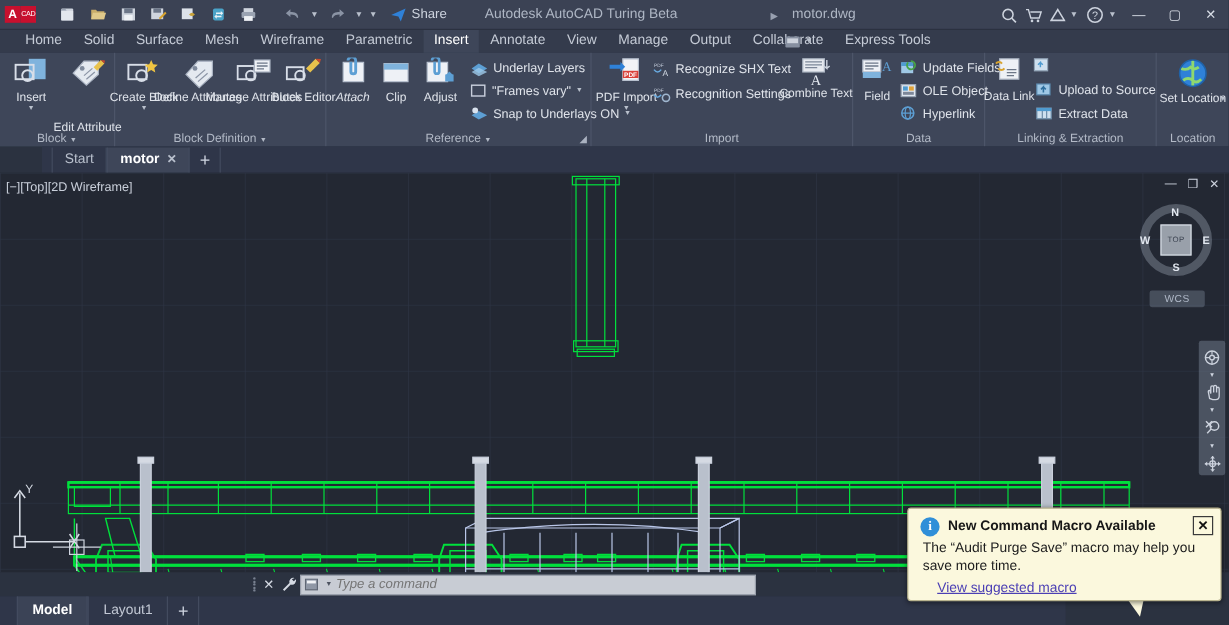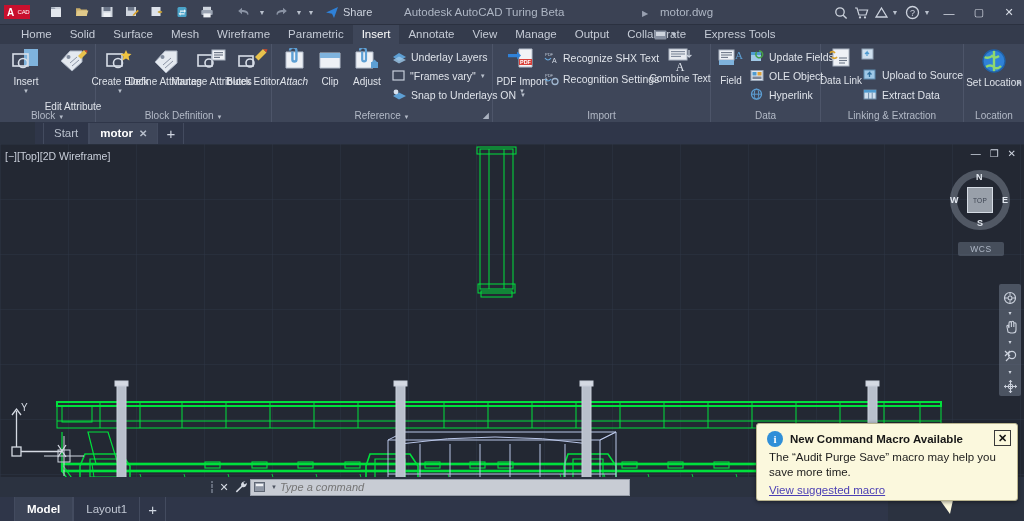--- a/index.html
+++ b/index.html
@@ -252,21 +252,21 @@
     position:absolute; right:6px; top:6px; width:17px; height:16px;
     border:1px solid #3a3a3a; background:#fbf8dd; display:flex;
     align-items:center; justify-content:center; font-size:11px; color:#111;
     cursor:pointer; font-weight:bold;
   }
   .notif-body{
     position:absolute; left:12px; top:26px; width:232px; font-size:11.5px;
     color:#1c1c1c; line-height:15px;
   }
   .notif-link{
-    position:absolute; left:12px; top:60px; font-size:11.5px; color:#4b3fb4;
+    position:absolute; left:24px; top:60px; font-size:11.5px; color:#4b3fb4;
     text-decoration:underline; cursor:pointer;
   }
   .notif-tail{
     position:absolute; left:940px; top:500px; width:0;height:0;
     border-left:10px solid transparent; border-right:3px solid transparent;
     border-top:14px solid #fbf8dd; z-index:59;
   }
 </style>
 </head>
 <body>

